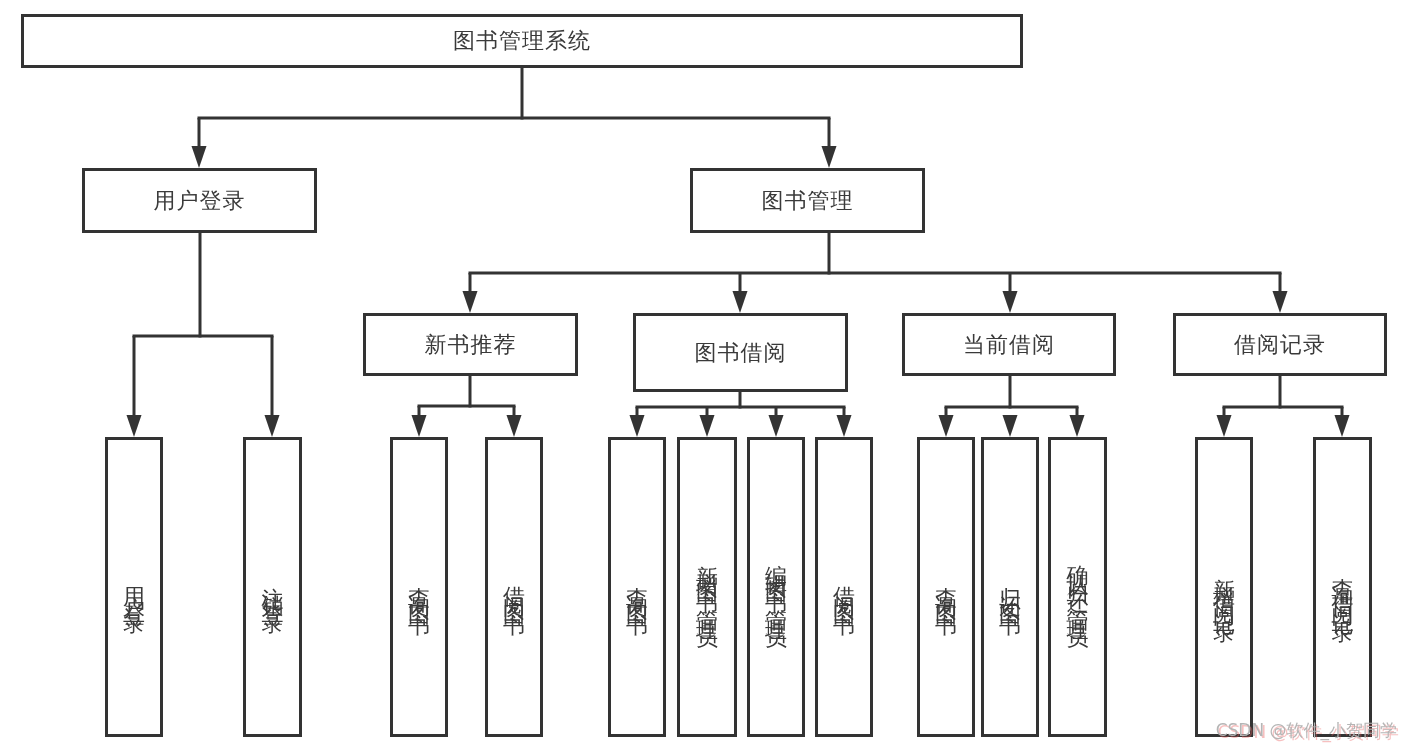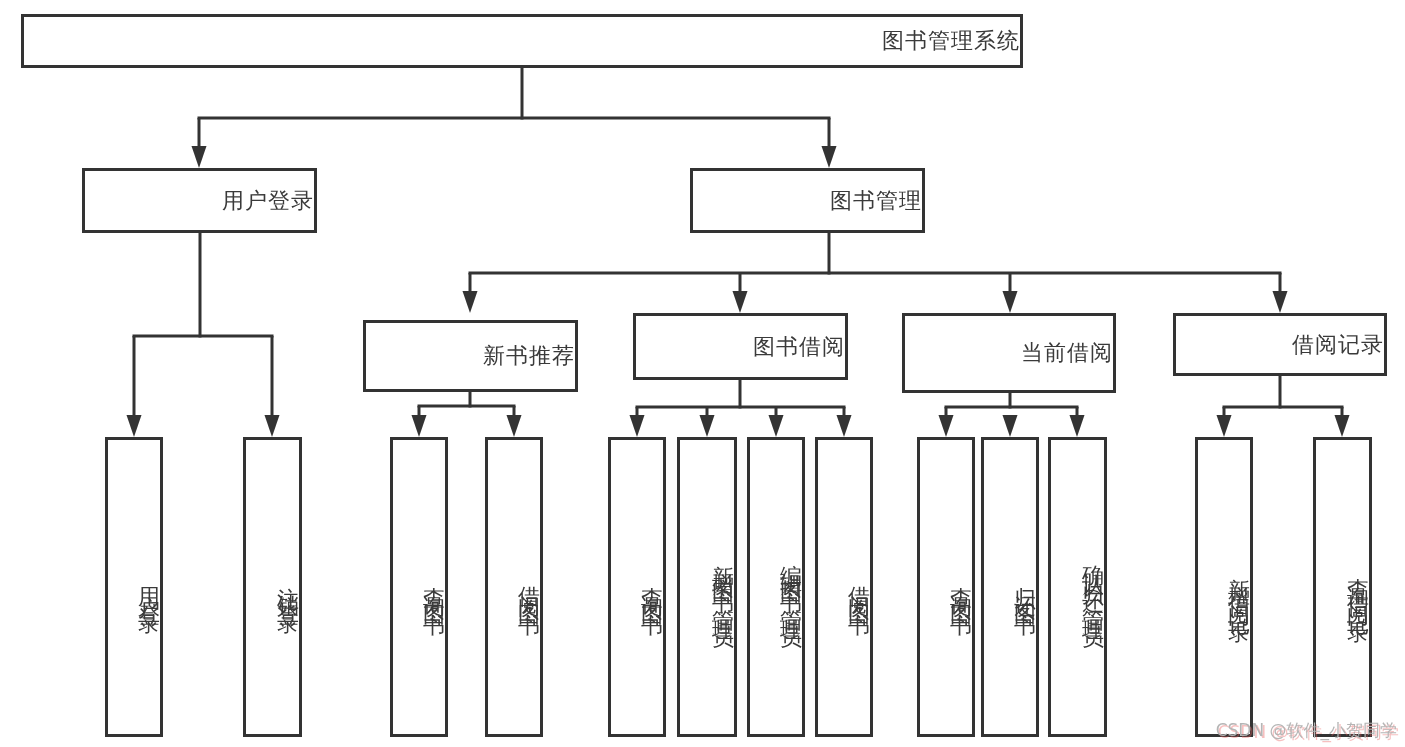--- a/index.html
+++ b/index.html
@@ -22,21 +22,21 @@
     z-index: 1;
   }
   .node {
     position: absolute;
     box-sizing: border-box;
     background: #ffffff;
     border: 3px solid #333333;
     color: #3a3a3a;
     display: flex;
     align-items: center;
-    justify-content: flex-end;
+    justify-content: center;
     z-index: 2;
   }
   .node-h {
     font-size: 22px;
     letter-spacing: 1px;
     white-space: nowrap;
   }
   .node-v {
     font-size: 22px;
   }
@@ -130,27 +130,27 @@
     <span>图书管理系统</span>
   </div>
 
   <div class="node node-h" style="left:82px; top:168px; width:235px; height:65px;">
     <span>用户登录</span>
   </div>
   <div class="node node-h" style="left:690px; top:168px; width:235px; height:65px;">
     <span>图书管理</span>
   </div>
 
-  <div class="node node-h" style="left:363px; top:313px; width:215px; height:72px;margin-top:7px;">
+  <div class="node node-h" style="left:363px; top:313px; width:215px; height:63px;">
     <span>新书推荐</span>
   </div>
-  <div class="node node-h" style="left:633px; top:313px; width:215px; height:67px;">
+  <div class="node node-h" style="left:633px; top:313px; width:215px; height:79px;">
     <span>图书借阅</span>
   </div>
-  <div class="node node-h" style="left:902px; top:313px; width:214px; height:80px;">
+  <div class="node node-h" style="left:902px; top:313px; width:214px; height:63px;">
     <span>当前借阅</span>
   </div>
   <div class="node node-h" style="left:1173px; top:313px; width:214px; height:63px;">
     <span>借阅记录</span>
   </div>
 
   <div class="node node-v" style="left:105px; top:437px; width:58px; height:300px;">
     <span>用户登录</span>
   </div>
   <div class="node node-v" style="left:243px; top:437px; width:59px; height:300px;">

